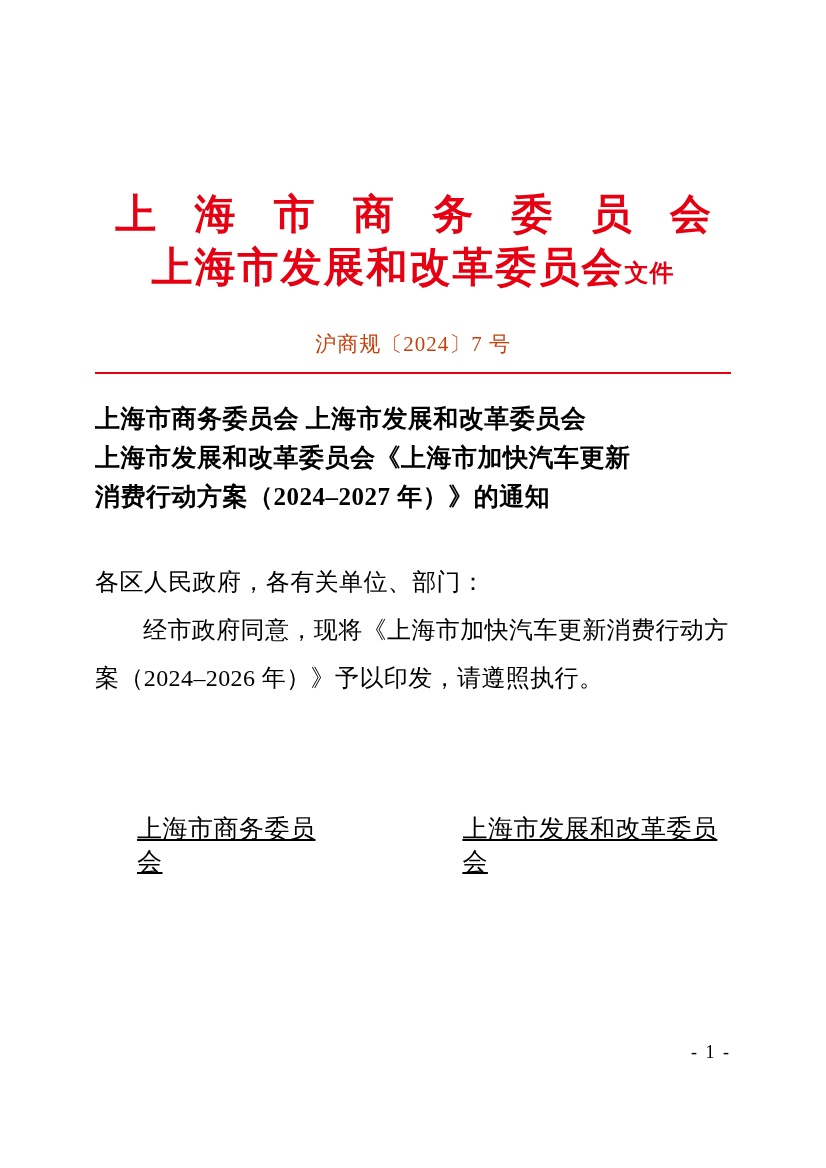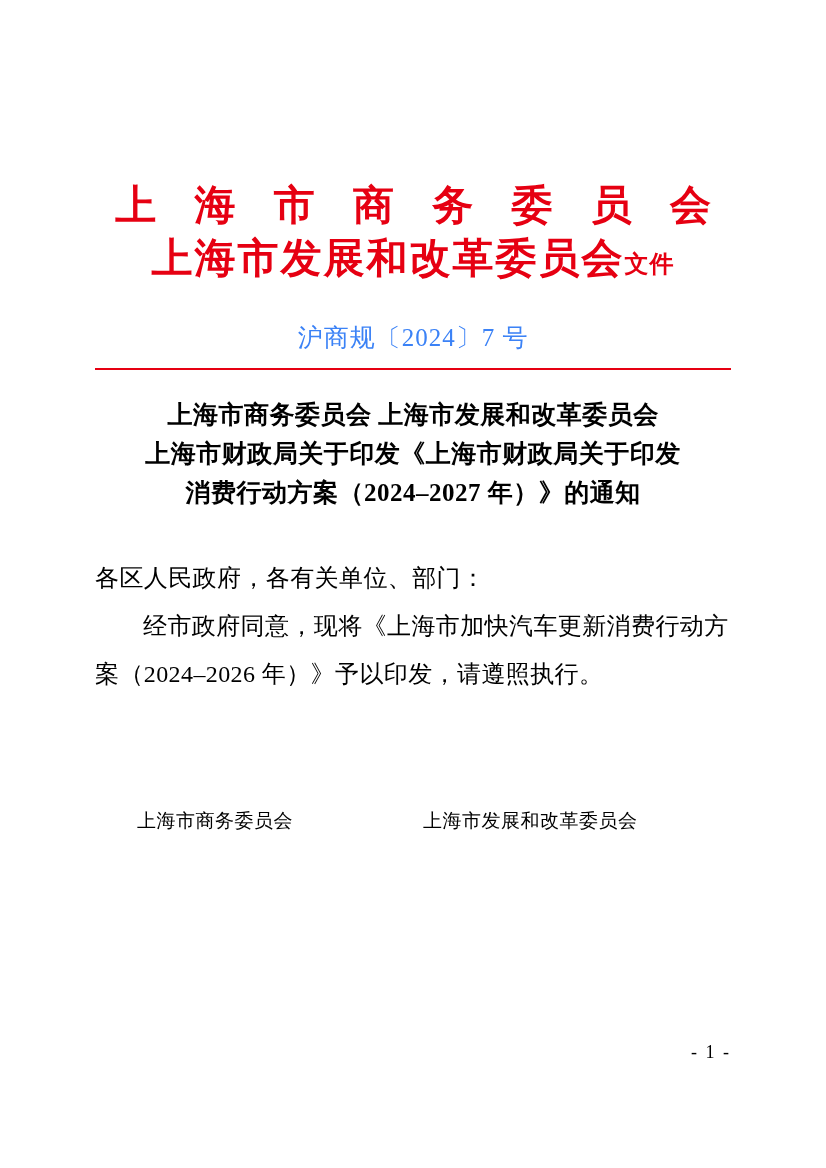--- a/index.html
+++ b/index.html
@@ -14,21 +14,21 @@
     color: #000000;
     position: relative;
     overflow: hidden;
   }
 
   .page {
     width: 826px;
     height: 1168px;
     position: relative;
     box-sizing: border-box;
-    padding: 0 95px;
+    padding: 9px 95px;
   }
 
   
   .letterhead {
     padding-top: 185px;
     color: #e60012;
     font-weight: bold;
     text-align: center;
     line-height: 1.0;
   }
@@ -54,35 +54,34 @@
     letter-spacing: 24px;
     padding-left: 24px;
   }
 
   
   .docnum-wrap {
     margin-top: 42px;
     text-align: center;
   }
   .docnum {
-    font-size: 25px;
+    font-size: 21px;
     letter-spacing: 1px;
-    color: #3b82f6;
+    color: #c2410c;
   }
   .red-rule {
     margin-top: 14px;
     height: 2px;
     background: #e60012;
     width: 100%;
   }
 
   
   .doc-title {
     margin-top: 26px;
-    text-align: center;
     font-size: 25px;
     font-weight: bold;
     line-height: 1.55;
     letter-spacing: 0.5px;
   }
   .doc-title .tline { display: block; }
 
   
   .body-text {
     margin-top: 42px;
@@ -91,22 +90,23 @@
     letter-spacing: 0.4px;
   }
   .salutation { text-indent: 0; }
   .para { text-indent: 2em; }
 
   
   .signatures {
     margin-top: 110px;
     display: flex;
     justify-content: flex-start;
-    font-size: 19px;
+    font-size: 25px;
     letter-spacing: 0.5px;
+    text-decoration: underline;
   }
   .sig-left { margin-left: 42px; }
   .sig-right { margin-left: 130px; }
 
   
   .page-number {
     position: absolute;
     right: 95px;
     bottom: 105px;
     font-size: 18px;
@@ -123,21 +123,21 @@
     <span class="lh-line lh-line-2"><span>上海市发展和改革委员会</span><span class="wen">文件</span></span>
   </div>
 
   <div class="docnum-wrap">
     <div class="docnum">沪商规〔2024〕7 号</div>
     <div class="red-rule"></div>
   </div>
 
   <div class="doc-title">
     <span class="tline">上海市商务委员会 上海市发展和改革委员会</span>
-    <span class="tline">上海市财政局关于印发《上海市财政局关于印发</span>
+    <span class="tline">上海市发展和改革委员会《上海市加快汽车更新</span>
     <span class="tline">消费行动方案（2024–2027 年）》的通知</span>
   </div>
 
   <div class="body-text">
     <div class="salutation">各区人民政府，各有关单位、部门：</div>
     <div class="para">经市政府同意，现将《上海市加快汽车更新消费行动方案（2024–2026 年）》予以印发，请遵照执行。</div>
   </div>
 
   <div class="signatures">
     <span class="sig-left">上海市商务委员会</span>

